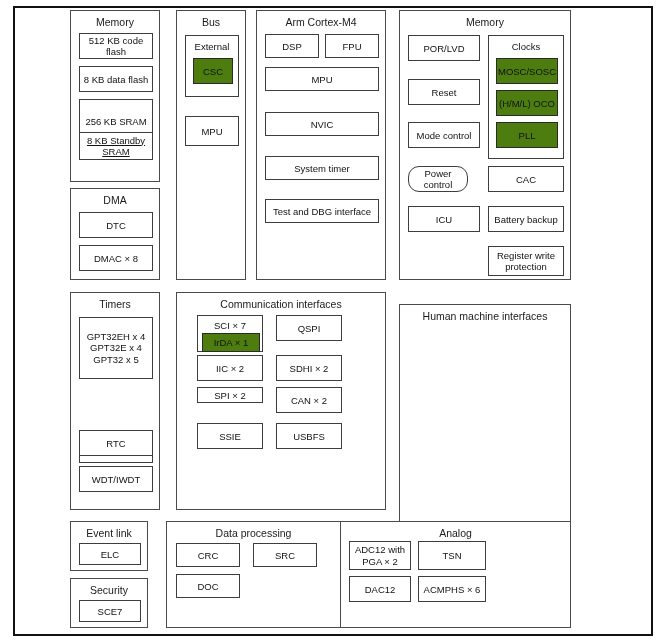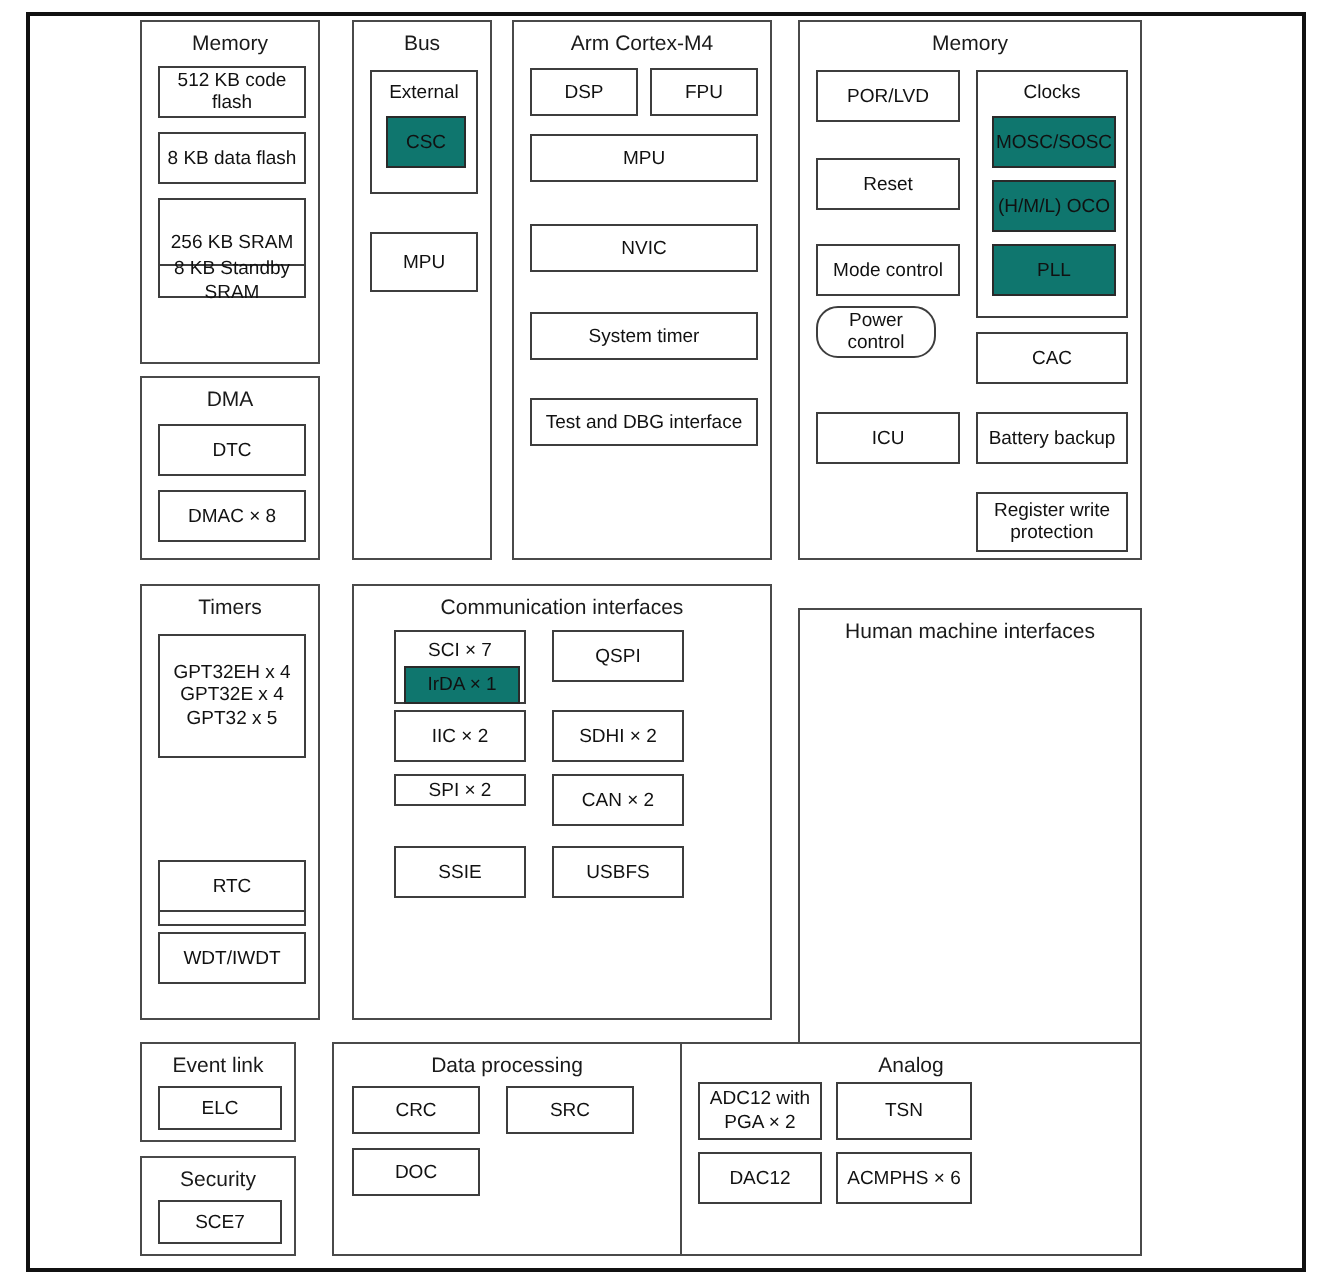--- a/index.html
+++ b/index.html
@@ -54,21 +54,21 @@
     text-align: center;
     font-size: 9.5px;
     color: #111111;
     line-height: 11px;
     padding: 0 2px;
   }
   .blk.multi { line-height: 11.5px; }
   .nested {
     position: absolute;
     border: 1px solid #2a2a2a;
-    background: #0f766e;
+    background: #4d7c0f;
     box-sizing: border-box;
     display: flex;
     align-items: center;
     justify-content: center;
     text-align: center;
     font-size: 9.5px;
     color: #111111;
     line-height: 11px;
   }
   .label-top {
@@ -85,21 +85,21 @@
 
 <div id="page">
 
   <div id="outer-frame"></div>
 
   <div class="panel" style="left:70px; top:10px; width:90px; height:172px;">
     <div class="panel-title" style="top:5px;">Memory</div>
     <div class="blk" style="left:8px; top:22px; width:74px; height:26px;">512 KB code flash</div>
     <div class="blk" style="left:8px; top:55px; width:74px; height:26px;">8 KB data flash</div>
     <div class="blk" style="left:8px; top:88px; width:74px; height:44px;">256 KB SRAM</div>
-    <div class="blk multi" style="left:8px; top:121px; width:74px; height:17px;">8 KB Standby SRAM</div>
+    <div class="blk multi" style="left:8px; top:121px; width:74px; height:28px;text-decoration:underline;">8 KB Standby SRAM</div>
   </div>
 
   <div class="panel" style="left:70px; top:188px; width:90px; height:92px;">
     <div class="panel-title" style="top:5px;">DMA</div>
     <div class="blk" style="left:8px; top:23px; width:74px; height:26px;">DTC</div>
     <div class="blk" style="left:8px; top:56px; width:74px; height:26px;">DMAC × 8</div>
   </div>
 
   <div class="panel" style="left:176px; top:10px; width:70px; height:270px;">
     <div class="panel-title" style="top:5px;">Bus</div>
@@ -120,21 +120,21 @@
     <div class="blk" style="left:8px; top:145px; width:114px; height:24px;">System timer</div>
     <div class="blk" style="left:8px; top:188px; width:114px; height:24px;">Test and DBG interface</div>
   </div>
 
   <div class="panel" style="left:399px; top:10px; width:172px; height:270px;">
     <div class="panel-title" style="top:5px;">Memory</div>
 
     <div class="blk" style="left:8px; top:24px; width:72px; height:26px;">POR/LVD</div>
     <div class="blk" style="left:8px; top:68px; width:72px; height:26px;">Reset</div>
     <div class="blk" style="left:8px; top:111px; width:72px; height:26px;">Mode control</div>
-    <div class="blk" style="left:8px; top:142px; width:60px; height:26px;border-radius:11px;">Power control</div>
+    <div class="blk" style="left:8px; top:155px; width:60px; height:26px;border-radius:11px;">Power control</div>
     <div class="blk" style="left:8px; top:195px; width:72px; height:26px;">ICU</div>
 
     <div class="blk" style="left:88px; top:24px; width:76px; height:124px; display:block; padding:0;">
       <div class="label-top" style="top:5px;">Clocks</div>
       <div class="nested" style="left:7px; top:22px; width:62px; height:26px;">MOSC/SOSC</div>
       <div class="nested" style="left:7px; top:54px; width:62px; height:26px;">(H/M/L) OCO</div>
       <div class="nested" style="left:7px; top:86px; width:62px; height:26px;">PLL</div>
     </div>
 
     <div class="blk" style="left:88px; top:155px; width:76px; height:26px;">CAC</div>

